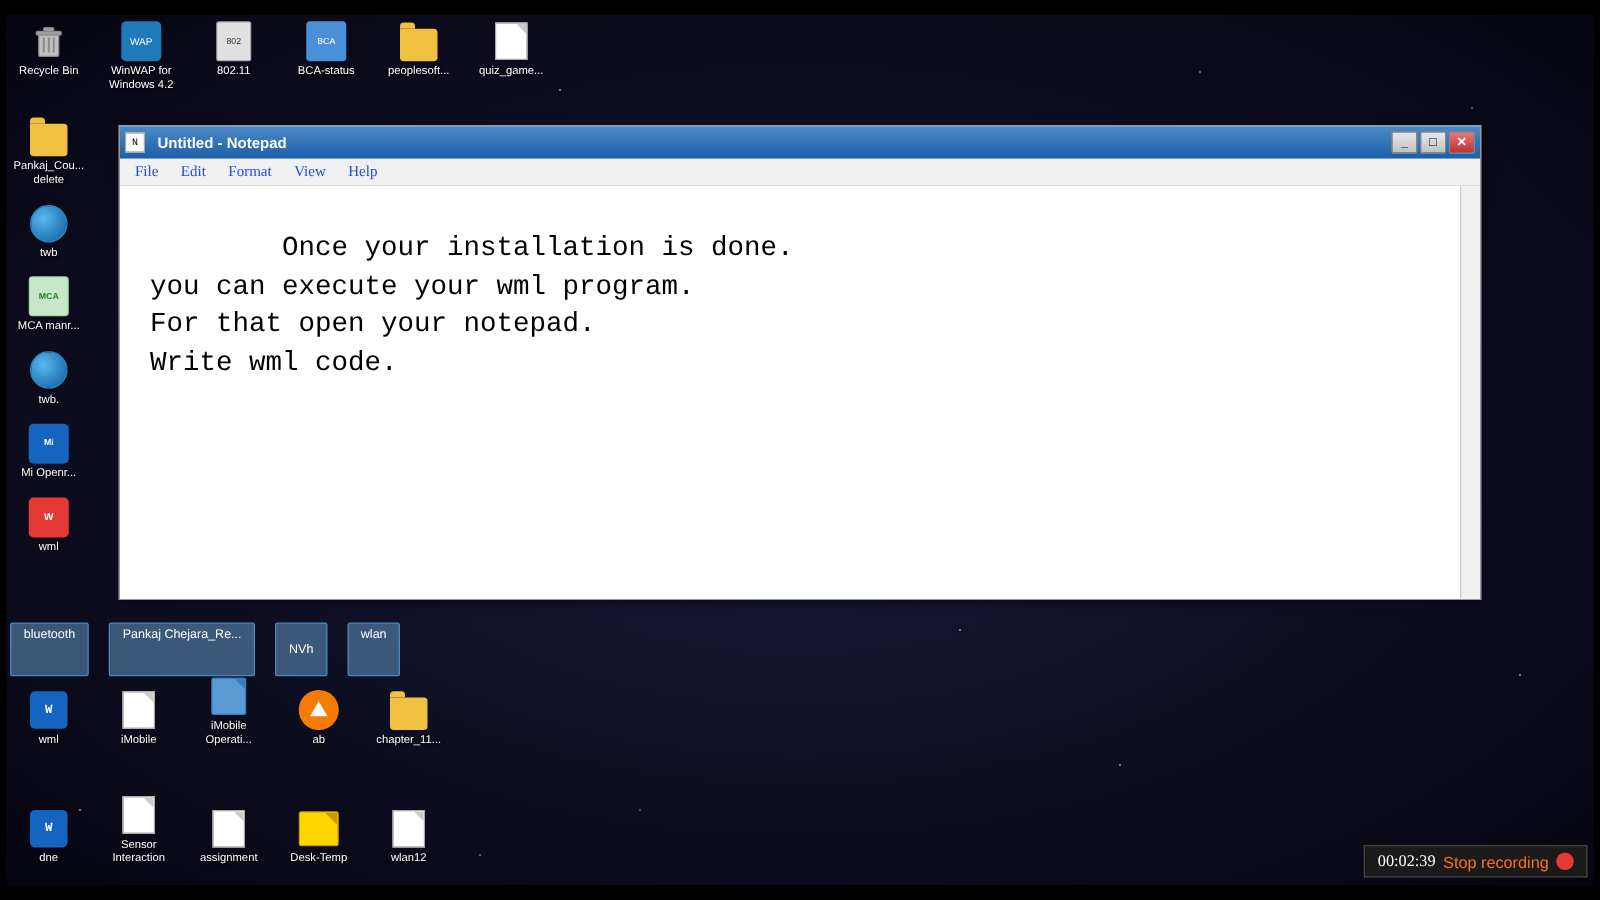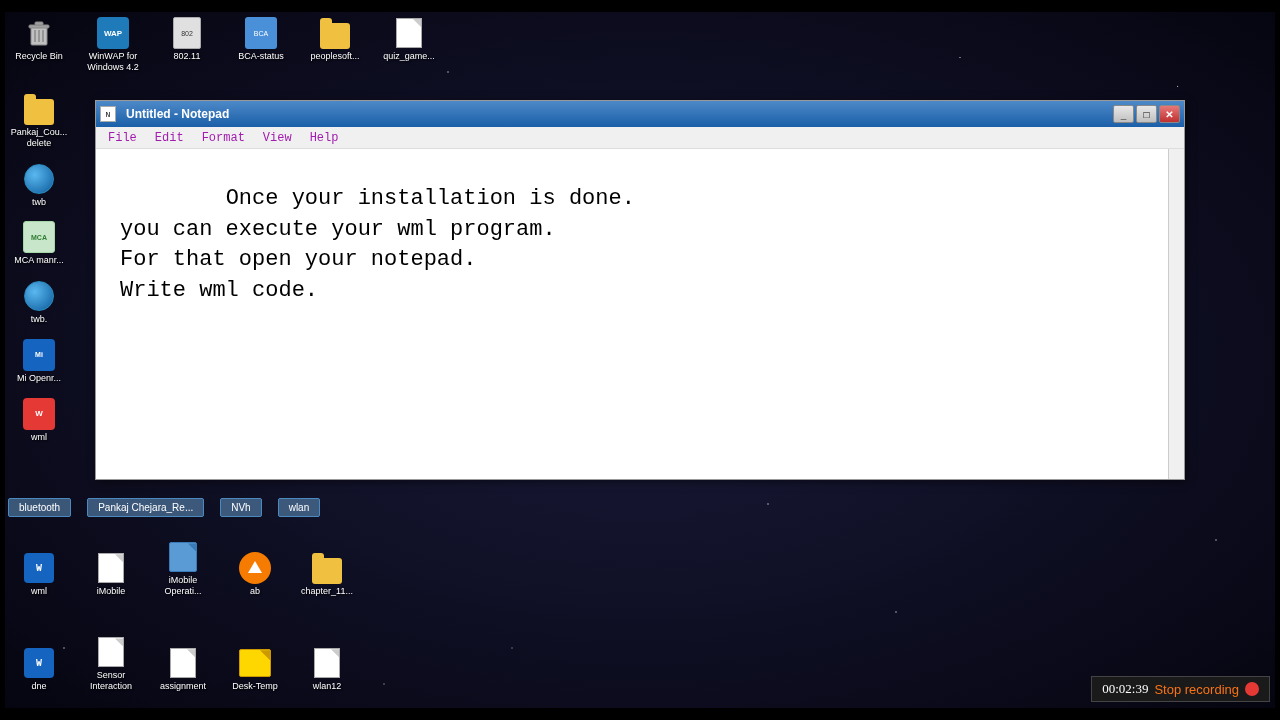--- a/index.html
+++ b/index.html
@@ -174,22 +174,22 @@
       display: flex;
       align-items: center;
       padding: 0 4px;
       gap: 2px;
       border-bottom: 1px solid #ddd;
     }
 
     .menu-item {
       padding: 18px 8px;
       font-size: 12px;
-      font-family: Liberation Mono, monospace;
-      color: #a21caf;
+      font-family: Liberation Serif, serif;
+      color: #1d4ed8;
       cursor: pointer;
     }
 
     .notepad-content {
       flex: 1;
       background: #fff;
       padding: 4px 24px;
       overflow: auto;
       position: relative;
     }
@@ -290,21 +290,21 @@
           <line x1="16" y1="13" x2="16" y2="25" stroke="#888" stroke-width="1.5"></line>
           <line x1="20" y1="13" x2="20" y2="25" stroke="#888" stroke-width="1.5"></line>
         </svg>
       </div>
       <span class="icon-label">Recycle Bin</span>
     </div>
 
     <div class="desktop-icon">
       <div class="icon-img">
         <div style="width:32px;height:32px;background:#1e7ab8;border-radius:4px;display:flex;align-items:center;justify-content:center;">
-          <span style="color:#fff;font-size:8px;font-weight:bold;font-family:Arial;">WAP</span>
+          <span style="color:#fff;font-size:8px;font-weight:normal;font-family:Arial;">WAP</span>
         </div>
       </div>
       <span class="icon-label">WinWAP for Windows 4.2</span>
     </div>
 
     <div class="desktop-icon">
       <div class="icon-img">
         <div style="width:28px;height:32px;background:#e0e0e0;border:1px solid #aaa;border-radius:2px;display:flex;align-items:center;justify-content:center;">
           <span style="font-size:7px;color:#333;font-family:Arial;">802</span>
         </div>
@@ -422,21 +422,21 @@
 <span>For that open your notepad.</span>
 <span>Write wml code.</span>
       </div>
       <div class="notepad-scrollbar"></div>
     </div>
   </div>
 
   <div style="position:absolute;top:498px;left:8px;display:flex;gap:16px;">
     <div style="background:rgba(80,120,160,0.7);border:1px solid #4a8ac0;border-radius:2px;padding:3px 10px;color:#fff;font-size:10px;font-family:Tahoma,sans-serif;">bluetooth</div>
     <div style="background:rgba(80,120,160,0.7);border:1px solid #4a8ac0;border-radius:2px;padding:3px 10px;color:#fff;font-size:10px;font-family:Tahoma,sans-serif;">Pankaj Chejara_Re...</div>
-    <div style="background:rgba(80,120,160,0.7);border:1px solid #4a8ac0;border-radius:2px;padding:3px 10px;color:#fff;font-size:10px;font-family:Tahoma,sans-serif;">NVh</div>
+    <div style="background:rgba(80,120,160,0.7);border:1px solid #4a8ac0;border-radius:2px;padding:15px 10px;color:#fff;font-size:10px;font-family:Tahoma,sans-serif;">NVh</div>
     <div style="background:rgba(80,120,160,0.7);border:1px solid #4a8ac0;border-radius:2px;padding:3px 10px;color:#fff;font-size:10px;font-family:Tahoma,sans-serif;">wlan</div>
   </div>
 
   <div style="position:absolute;bottom:120px;left:8px;display:flex;gap:10px;align-items:flex-end;">
     <div class="desktop-icon">
       <div class="icon-img">
         <div class="wml-icon" style="background:#1565c0;">
             <span style="font-size:10px;color:#fff;font-weight:bold;">W</span>
           </div>
       </div>

